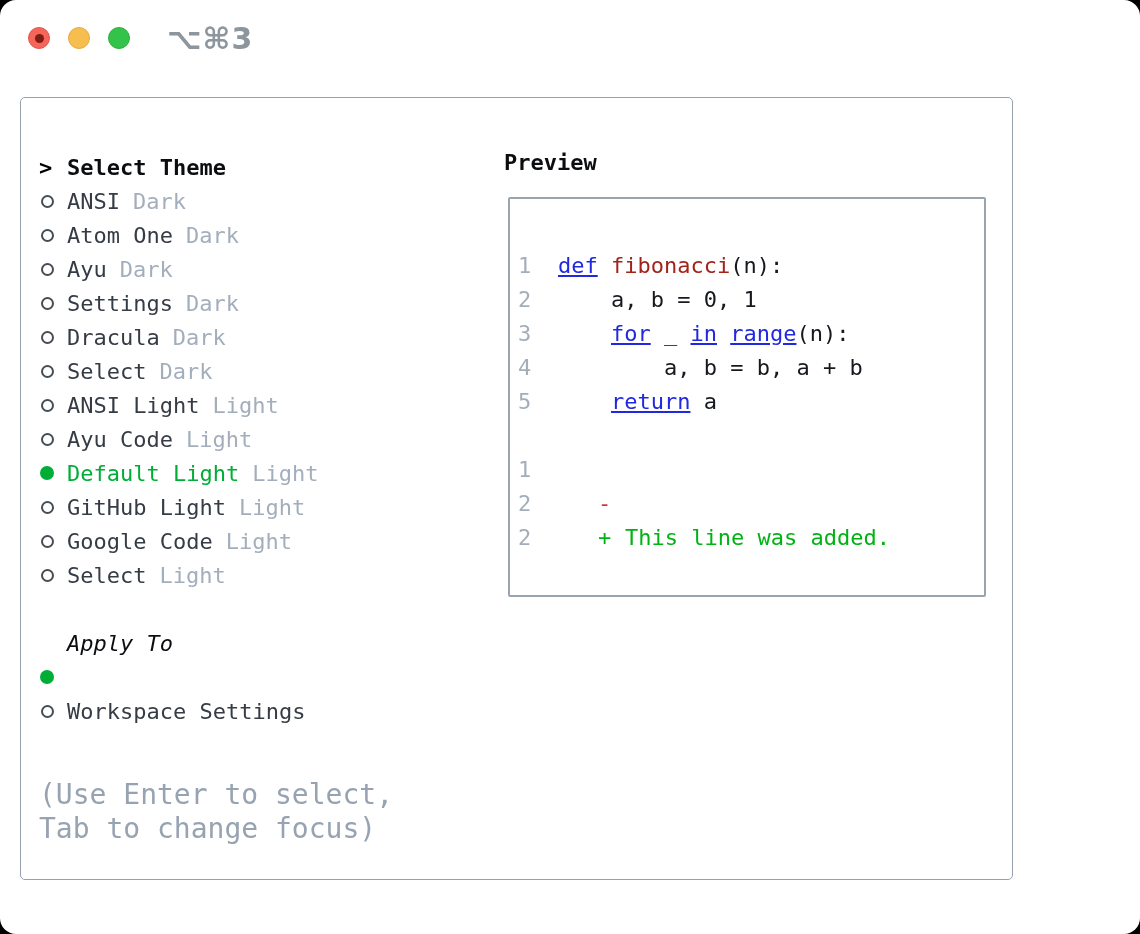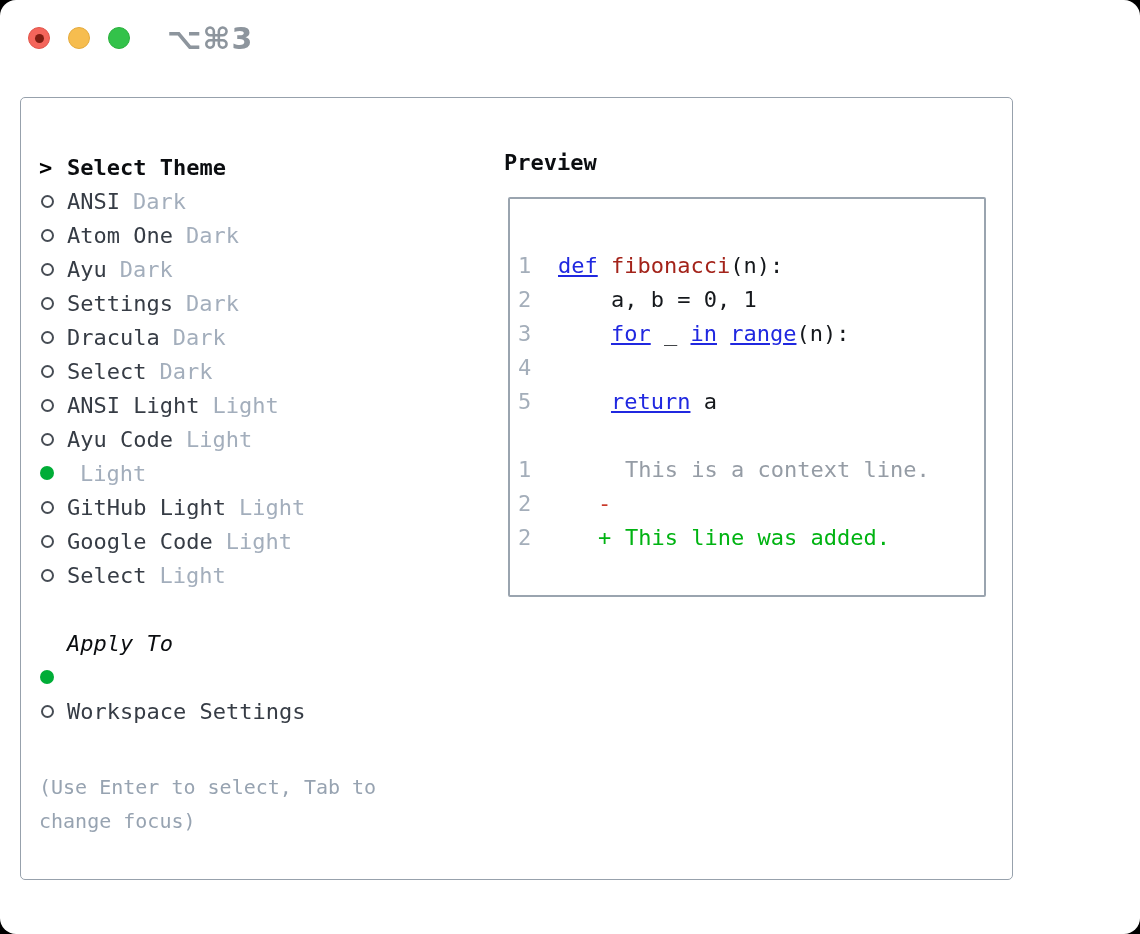--- a/index.html
+++ b/index.html
@@ -50,21 +50,21 @@
   .radio{width:13px;height:13px;border:2px solid var(--radio_outline);border-radius:50%;margin-left:2px;}
   .radio.on{width:14px;height:14px;border:none;background:var(--select_green);margin-left:1px;}
   .sec-title{color:var(--header_black);font-weight:700;}
   .apply-title{color:var(--header_black);font-style:italic;}
   .item-name{color:var(--item_text);text-align:right;}
   .theme-item.selected .item-name{color:var(--select_green);}
   .opt-label{color:var(--item_text);}
   .apply-option.selected .opt-label{color:var(--select_green);}
   .variant{color:var(--variant_gray);padding-left:13px;}
   .hint{
-    margin-top:8px;max-width:420px;line-height:34px;font-size:20px;color:var(--hint_gray);white-space:normal;
+    margin-top:16px;max-width:420px;line-height:34px;font-size:28px;color:var(--hint_gray);white-space:normal;
   }
   
   .preview-col{position:absolute;left:483px;top:47px;width:478px;}
   .preview-title{height:34px;display:flex;align-items:center;font-size:22px;font-weight:700;color:var(--header_black);}
   .preview-box{
     margin-top:18px;margin-left:4px;width:478px;
     border:2px solid var(--box_border);border-radius:2px;
     padding:49px 6px 41px 8px;background:var(--window_bg);
   }
   .code-line{display:flex;height:34px;align-items:center;font-size:22px;white-space:pre;}
@@ -101,21 +101,21 @@
 
       <div id="theme-list">
           <div class="row theme-item"><span class="marker"><span class="radio" style="display: inline-block;"></span></span><span class="item-name">ANSI</span><span class="variant">Dark</span></div>
           <div class="row theme-item"><span class="marker"><span class="radio" style="display: inline-block;"></span></span><span class="item-name">Atom One</span><span class="variant">Dark</span></div>
           <div class="row theme-item"><span class="marker"><span class="radio" style="display: inline-block;"></span></span><span class="item-name">Ayu</span><span class="variant">Dark</span></div>
           <div class="row theme-item"><span class="marker"><span class="radio" style="display: inline-block;"></span></span><span class="item-name">Settings</span><span class="variant">Dark</span></div>
           <div class="row theme-item"><span class="marker"><span class="radio" style="display: inline-block;"></span></span><span class="item-name">Dracula</span><span class="variant">Dark</span></div>
           <div class="row theme-item"><span class="marker"><span class="radio" style="display: inline-block;"></span></span><span class="item-name">Select</span><span class="variant">Dark</span></div>
           <div class="row theme-item"><span class="marker"><span class="radio" style="display: inline-block;"></span></span><span class="item-name">ANSI Light</span><span class="variant">Light</span></div>
           <div class="row theme-item"><span class="marker"><span class="radio" style="display: inline-block;"></span></span><span class="item-name">Ayu Code</span><span class="variant">Light</span></div>
-          <div class="row theme-item selected"><span class="marker"><span class="radio on" style="display: inline-block;"></span></span><span class="variant">Light</span></div>
+          <div class="row theme-item selected"><span class="marker"><span class="radio on" style="display: inline-block;"></span></span><span class="item-name">Default Light</span><span class="variant">Light</span></div>
           <div class="row theme-item"><span class="marker"><span class="radio" style="display: inline-block;"></span></span><span class="item-name">GitHub Light</span><span class="variant">Light</span></div>
           <div class="row theme-item"><span class="marker"><span class="radio" style="display: inline-block;"></span></span><span class="item-name">Google Code</span><span class="variant">Light</span></div>
           <div class="row theme-item"><span class="marker"><span class="radio" style="display: inline-block;"></span></span><span class="item-name">Select</span><span class="variant">Light</span></div>
         </div>
 
       <div class="row blank"></div>
 
       <div class="row">
         <span class="marker"></span>
         <span class="apply-title">Apply To</span>
@@ -131,26 +131,26 @@
       <div class="hint">(Use Enter to select, Tab to change focus)</div>
     </div>
 
     <div class="preview-col">
       <div class="preview-title">Preview</div>
       <div class="preview-box">
         <div id="code-block">
             <div class="code-line"><span class="gutter">1</span><span class="code"><span class="tok-kw">def</span><span class="tok-plain"> </span><span class="tok-fn">fibonacci</span><span class="tok-plain">(n):</span></span></div>
             <div class="code-line"><span class="gutter">2</span><span class="code"><span class="tok-plain">    a, b = 0, 1</span></span></div>
             <div class="code-line"><span class="gutter">3</span><span class="code"><span class="tok-plain">    </span><span class="tok-kw">for</span><span class="tok-plain"> _ </span><span class="tok-kw">in</span><span class="tok-plain"> </span><span class="tok-kw">range</span><span class="tok-plain">(n):</span></span></div>
-            <div class="code-line"><span class="gutter">4</span></div>
+            <div class="code-line"><span class="gutter">4</span><span class="code"><span class="tok-plain">        a, b = b, a + b</span></span></div>
             <div class="code-line"><span class="gutter">5</span><span class="code"><span class="tok-plain">    </span><span class="tok-kw">return</span><span class="tok-plain"> a</span></span></div>
           </div>
         <div class="code-line"></div>
         <div id="diff-block">
-            <div class="code-line"><span class="gutter-d">1</span><span class="dmark diff-context"> </span><span class="diff-context">This is a context line.</span></div>
+            <div class="code-line"><span class="gutter-d">1</span><span class="dmark diff-context"> </span></div>
             <div class="code-line"><span class="gutter-d">2</span><span class="dmark diff-deleted">-</span></div>
             <div class="code-line"><span class="gutter-d">2</span><span class="dmark diff-added">+</span><span class="diff-added">This line was added.</span></div>
           </div>
       </div>
     </div>
 
   </div>
 </div>
 
 </body></html>

